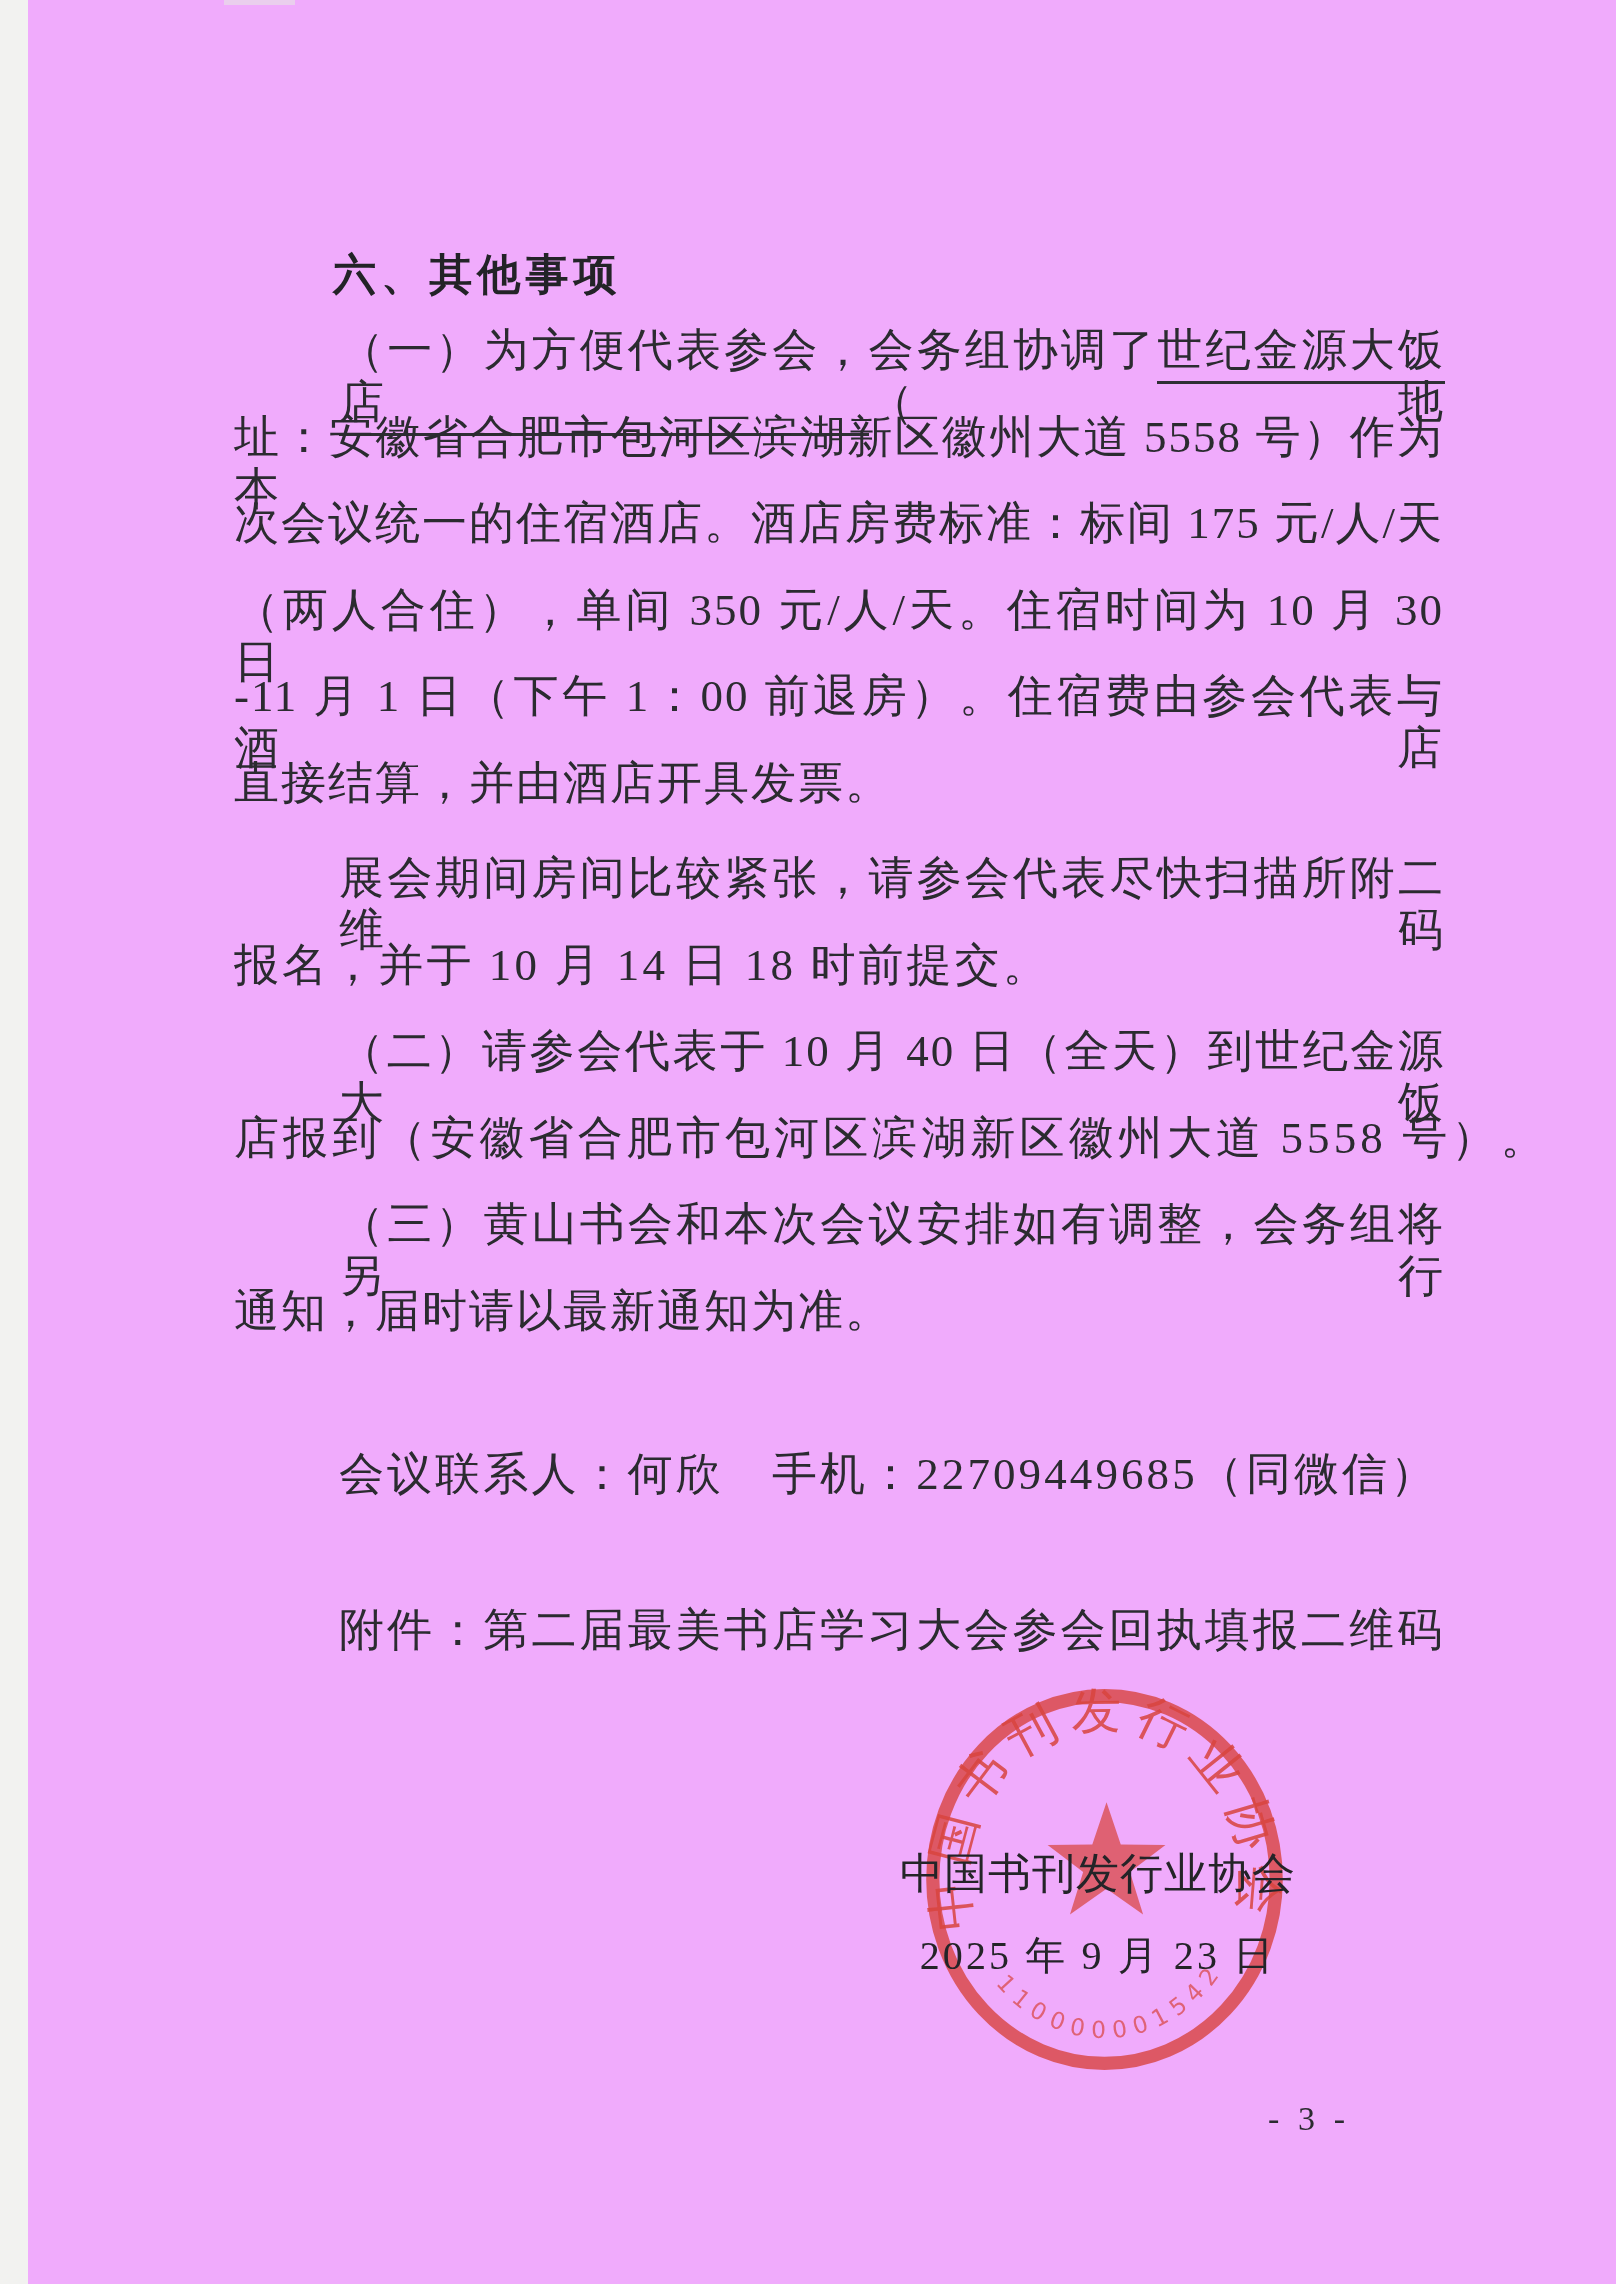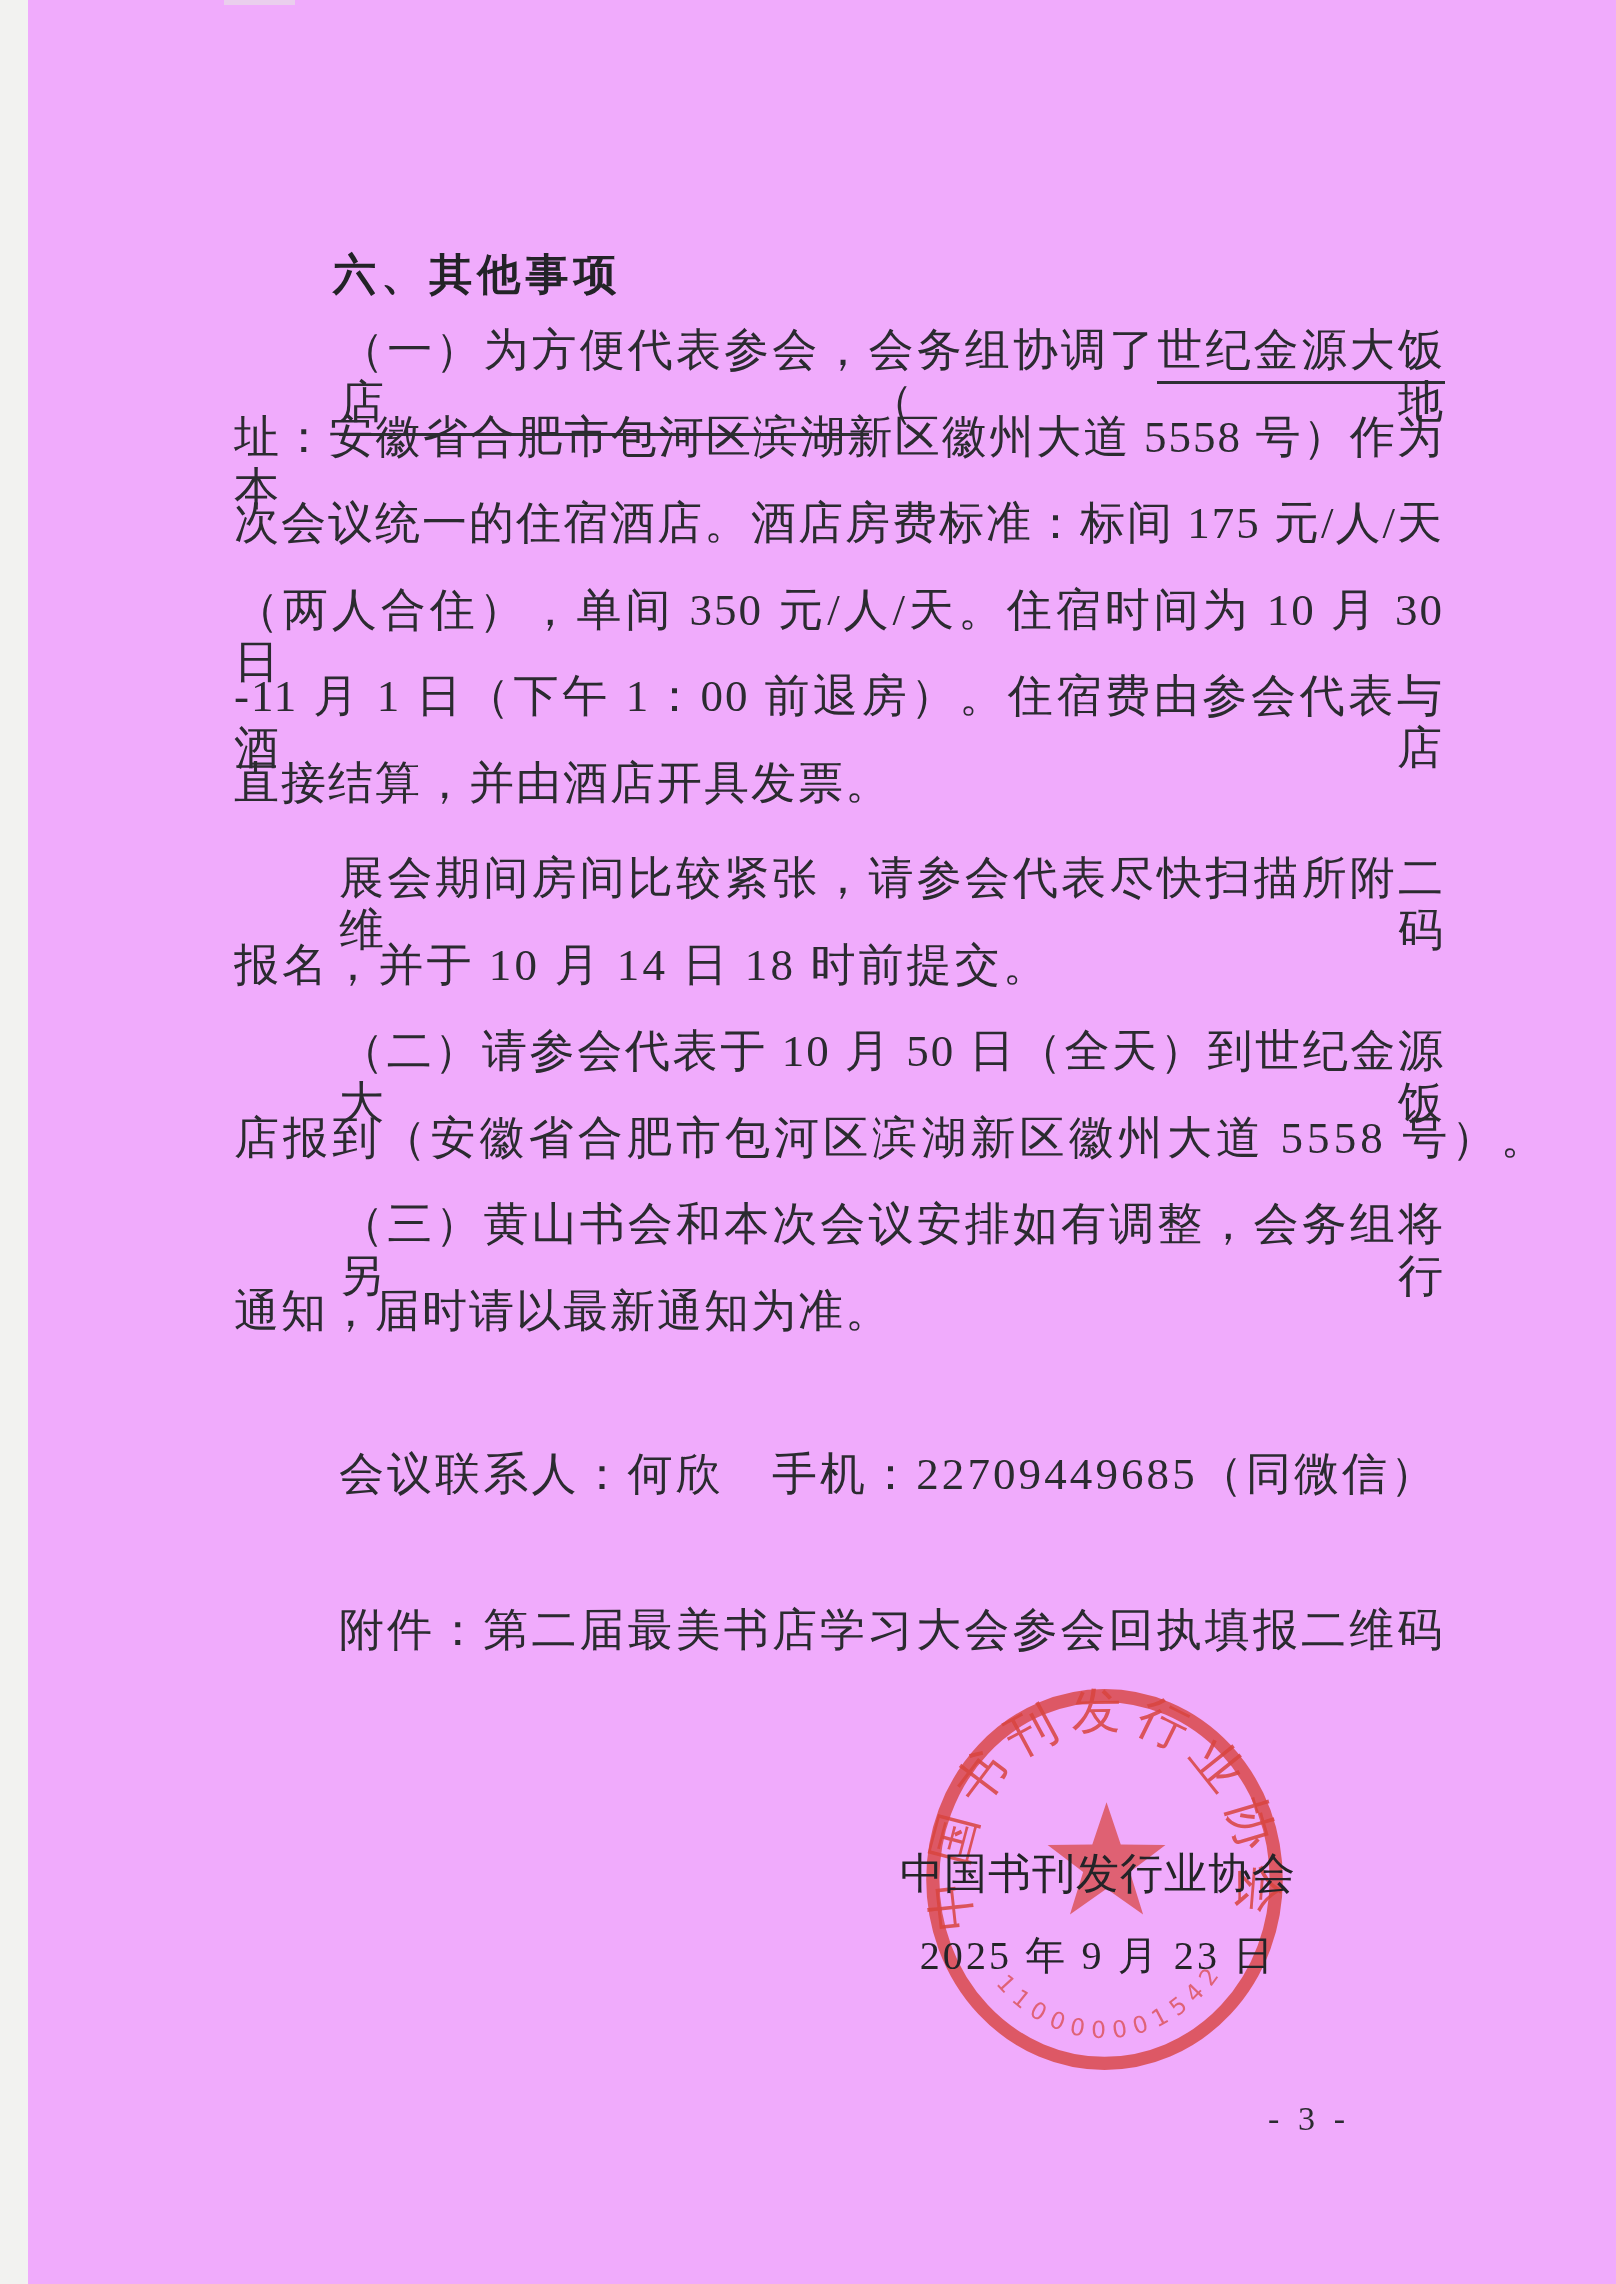--- a/index.html
+++ b/index.html
@@ -84,21 +84,21 @@
   </div>
   <div class="line just" style="left:206px;top:412px;width:1210px;">址：安徽省合肥市包河区滨湖新区徽州大道 5558 号）作为本</div>
   <div class="line just" style="left:206px;top:498px;width:1210px;">次会议统一的住宿酒店。酒店房费标准：标间 175 元/人/天</div>
   <div class="line just" style="left:206px;top:585px;width:1210px;font-family:Liberation Serif, serif;">（两人合住），单间 350 元/人/天。住宿时间为 10 月 30 日</div>
   <div class="line just" style="left:206px;top:671px;width:1210px;">-11 月 1 日（下午 1：00 前退房）。住宿费由参会代表与酒店</div>
   <div class="line" style="left:206px;top:758px;">直接结算，并由酒店开具发票。</div>
 
   <div class="line just" style="left:311px;top:853px;width:1106px;">展会期间房间比较紧张，请参会代表尽快扫描所附二维码</div>
   <div class="line" style="left:206px;top:940px;letter-spacing:3.1px;">报名，并于 10 月 14 日 18 时前提交。</div>
 
-  <div class="line just" style="left:311px;top:1026px;width:1106px;">（二）请参会代表于 10 月 50 日（全天）到世纪金源大饭</div>
+  <div class="line just" style="left:311px;top:1026px;width:1106px;">（二）请参会代表于 10 月 40 日（全天）到世纪金源大饭</div>
   <div class="line" style="left:206px;top:1113px;letter-spacing:4.1px;">店报到（安徽省合肥市包河区滨湖新区徽州大道 5558 号）。</div>
 
   <div class="line just" style="left:311px;top:1199px;width:1106px;">（三）黄山书会和本次会议安排如有调整，会务组将另行</div>
   <div class="line" style="left:206px;top:1286px;">通知，届时请以最新通知为准。</div>
 
   <div class="line" style="left:311px;top:1449px;letter-spacing:3.1px;">会议联系人：何欣　手机：22709449685（同微信）</div>
   <div class="line" style="left:311px;top:1605px;letter-spacing:3.1px;">附件：第二届最美书店学习大会参会回执填报二维码</div>
 
   <svg class="seal" viewBox="0 0 706 754">
     <ellipse cx="353" cy="377" rx="338" ry="362" fill="none" stroke="#d8443e" stroke-width="26" opacity="0.8"></ellipse>

